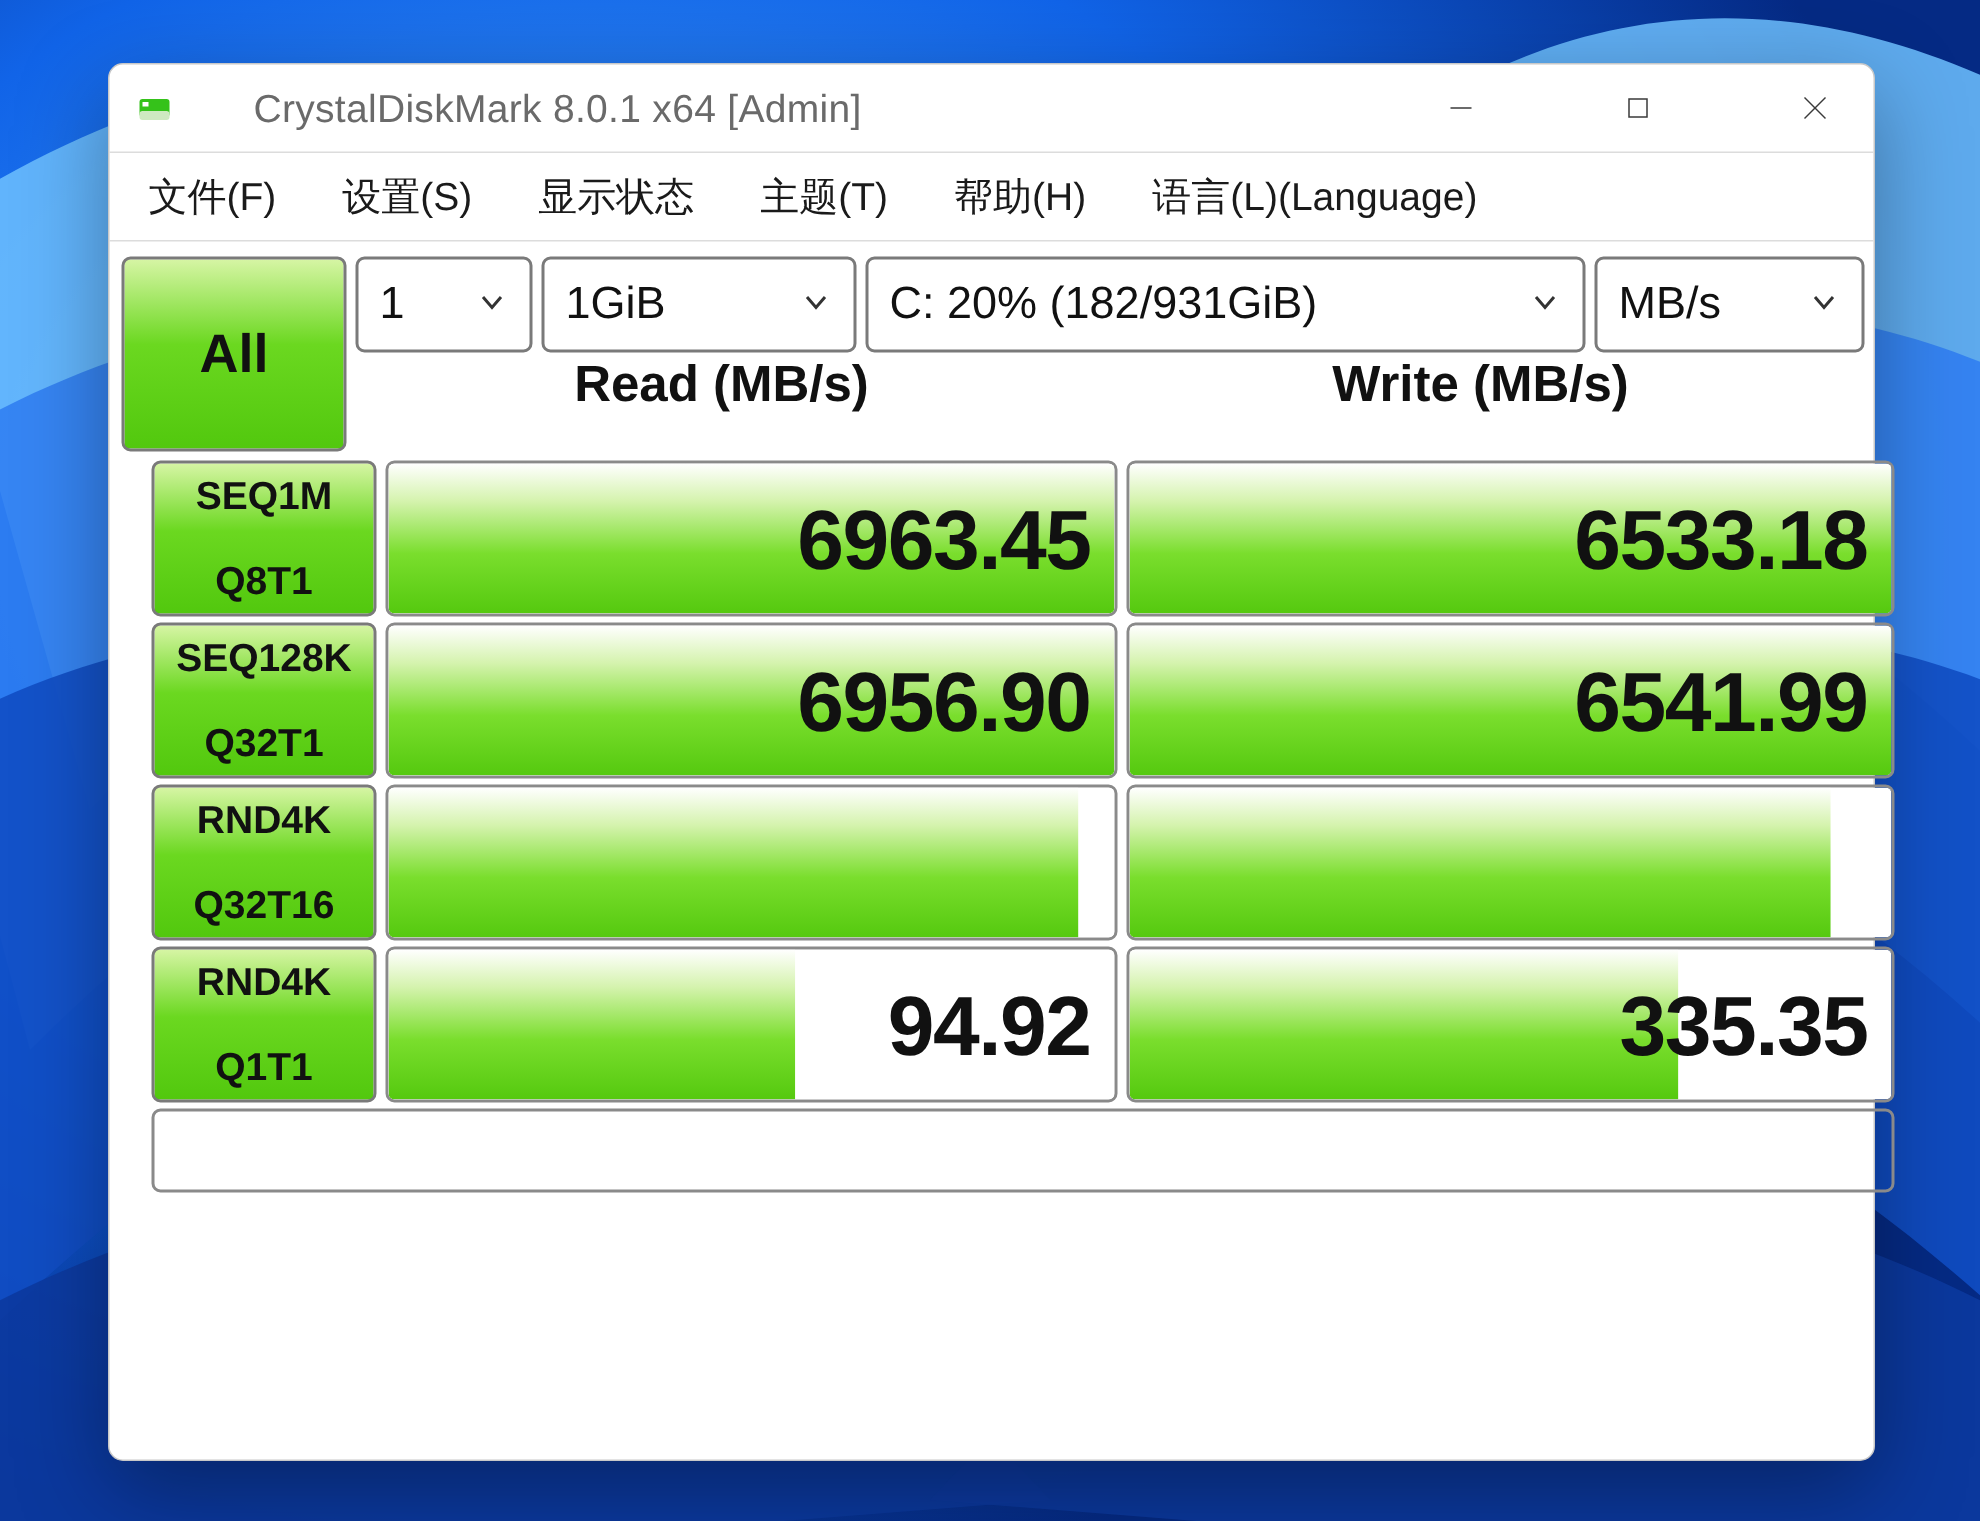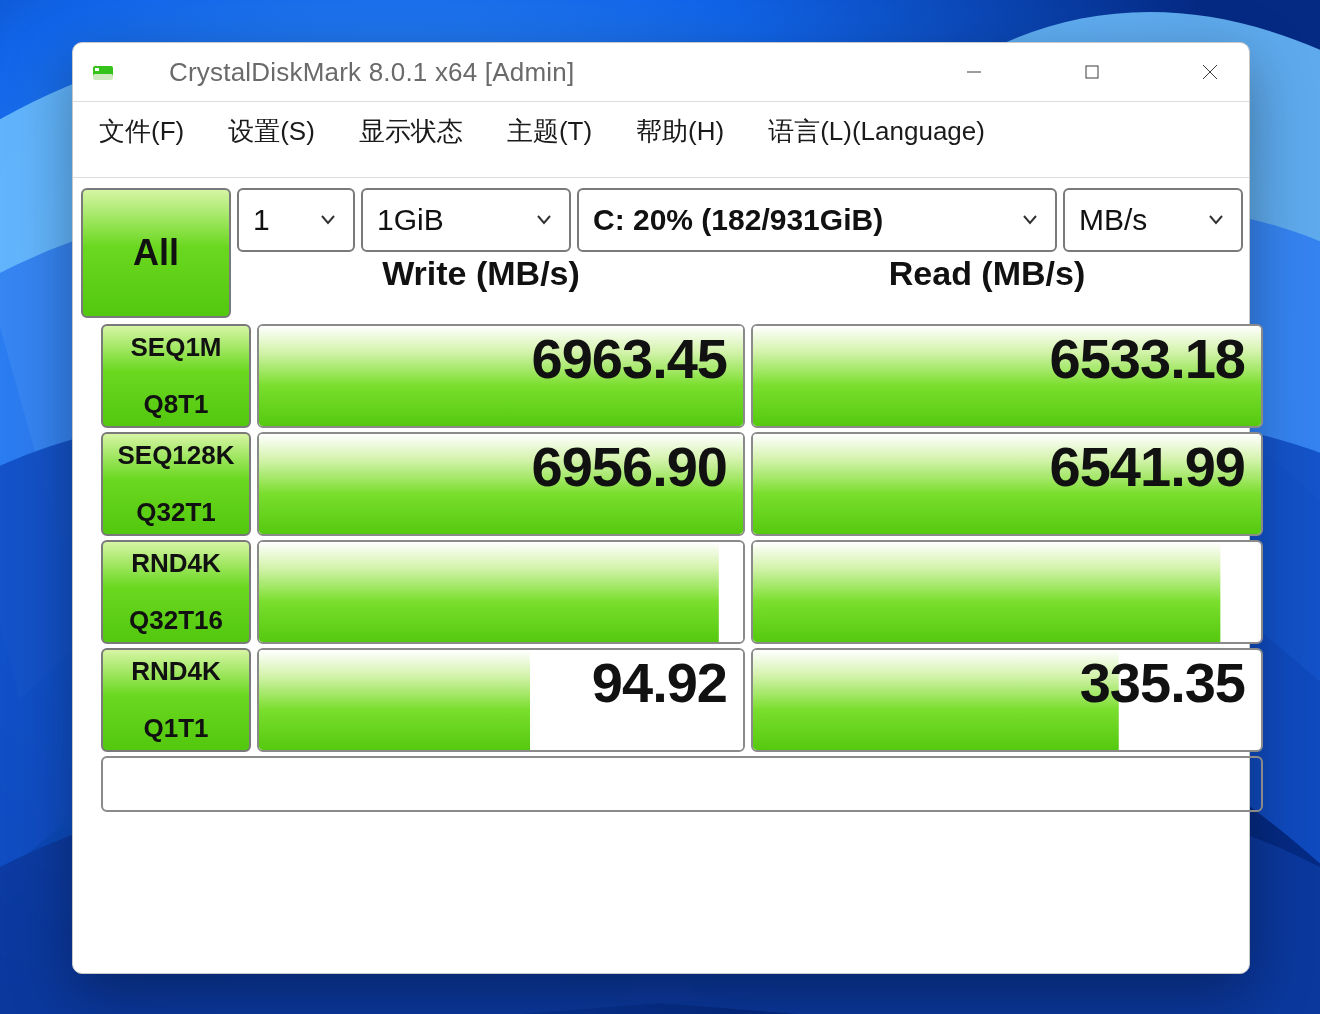--- a/index.html
+++ b/index.html
@@ -9,47 +9,47 @@
   
   .win{position:absolute;left:72px;top:42px;width:1176px;height:930px;background:#fff;border:1px solid #c8c8c8;border-radius:10px;box-shadow:0 20px 60px rgba(0,0,0,.35);}
   .titlebar{height:58px;display:flex;align-items:center;border-bottom:1px solid #dcdcdc;gap:40px;}
   .app-icon{width:24px;height:24px;margin:0 14px 0 18px;}
   .title{color:#6a6a6a;font-size:26px;letter-spacing:.2px;}
   .tb-spacer{flex:1;}
   .tb-btn{width:78px;height:58px;display:flex;align-items:center;justify-content:center;}
   .tb-btn svg{width:18px;height:18px;stroke:#3a3a3a;stroke-width:1;fill:none;}
   .tb-btn.close svg{width:20px;height:20px;}
   
-  .menubar{height:58px;display:flex;align-items:center;padding:0 0 17px 4px;border-bottom:1px solid #dcdcdc;}
+  .menubar{height:58px;display:flex;align-items:center;padding:0 0 0 4px;border-bottom:1px solid #dcdcdc;}
   .menu-item{color:#1a1a1a;font-size:26px;padding:0 22px;white-space:nowrap;}
   
   .content{padding:10px 8px 8px 8px;}
   .ctrl-row,.hdr-row,.data-row,.status-row{display:grid;grid-template-columns:150px 488px 512px;gap:6px;padding-left:20px;}
   .data-row{height:102px;margin-top:6px;}
   .status-row{height:54px;margin-top:6px;}
   
   .sel-wrap{display:flex;gap:6px;}
   .sel{border:2px solid #7a7a7a;border-radius:6px;height:60px;display:flex;align-items:center;padding:0 14px;font-size:30px;color:#111;position:relative;}
   .sel.small{flex:0 0 86px;}
   .sel .caret{margin-left:auto;}
   .caret svg{width:22px;height:22px;stroke:#333;stroke-width:2;fill:none;}
-  .drive{flex:1;font-weight:bold;}
+  .drive{flex:1;}
   .size{flex:0 0 178px;}
   .unit{flex:0 0 148px;}
   
   .green-btn{border:2px solid #7a7a7a;border-radius:6px;display:flex;flex-direction:column;align-items:center;justify-content:center;background:linear-gradient(#d6f5a4 0%,#6bd820 45%,#52c80e 100%);}
   .all-btn{height:126px;}
   .all-btn span{font-size:36px;font-weight:700;color:#111;}
   .row-btn{height:100px;}
   .row-btn .l1{font-size:26px;font-weight:700;color:#111;line-height:1.05;}
   .row-btn .l2{font-size:26px;font-weight:700;color:#111;line-height:1.05;margin-top:30px;}
   
   .hdr{display:flex;align-items:center;justify-content:center;font-size:34px;font-weight:700;color:#111;}
   
-  .val{border:2px solid #8a8a8a;border-radius:6px;height:100px;position:relative;display:flex;align-items:flex-start;justify-content:flex-end;padding:0 16px 0 0;overflow:hidden;}
+  .val{border:2px solid #8a8a8a;border-radius:6px;height:100px;position:relative;display:flex;align-items:center;justify-content:flex-end;padding:0 16px 0 0;overflow:hidden;}
   .val .bar{position:absolute;inset:0;}
   .val .txt{position:relative;font-size:56px;font-weight:700;color:#111;font-feature-settings:"tnum";letter-spacing:-1px;}
   .status{grid-column:1 / span 3;border:2px solid #8a8a8a;border-radius:6px;height:52px;}
 </style>
 </head>
 <body>
 
 <div class="bg">
   <svg viewBox="0 0 1320 1014" preserveAspectRatio="xMidYMid slice">
     <defs>
@@ -139,22 +139,22 @@
                 </svg></span>
           </div>
           <div class="sel unit">
             <span>MB/s</span>
             <span class="caret"><svg viewBox="0 0 22 22">
                   <polyline points="5 8 11 15 17 8"></polyline>
                 </svg></span>
           </div>
         </div>
         <div style="display:grid;grid-template-columns:488px 512px;gap:6px;margin-top:6px;">
+          <div class="hdr">Read (MB/s)</div>
           <div class="hdr">Write (MB/s)</div>
-          <div class="hdr">Read (MB/s)</div>
         </div>
       </div>
     </div>
 
     <div id="rows">
         <div class="data-row">
     <div class="green-btn row-btn">
       <span class="l1">SEQ1M</span>
       <span class="l2">Q8T1</span>
     </div>

